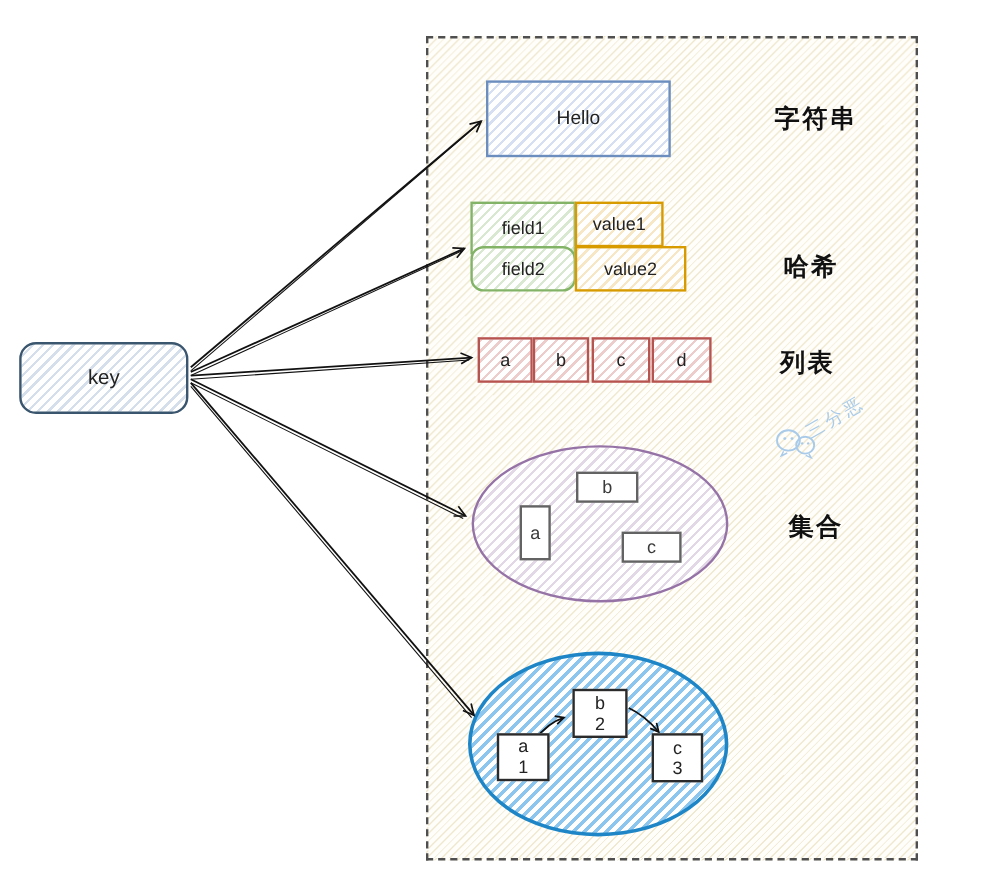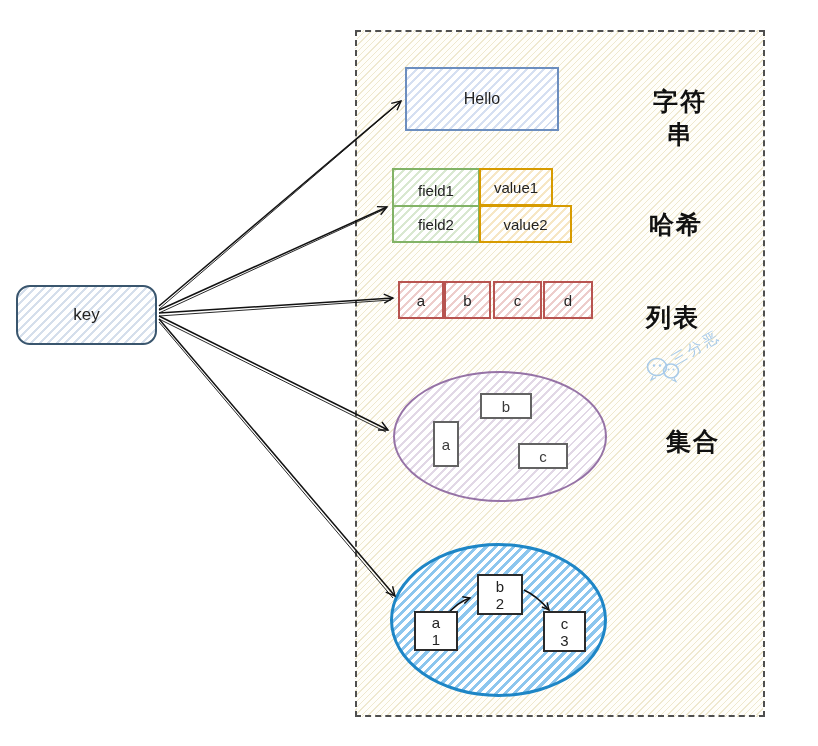--- a/index.html
+++ b/index.html
@@ -29,21 +29,21 @@
     background-image:repeating-linear-gradient(135deg,rgba(130,160,215,0.33) 0 2px,transparent 2px 6px);
     font-size:16px;}
 
   
   .hash-field{border:2px solid #82b366;background-color:#fff;
     background-image:repeating-linear-gradient(135deg,rgba(130,179,102,0.30) 0 2px,transparent 2px 6px);}
   .hash-value{border:2px solid #d79b00;background-color:#fff;
     background-image:repeating-linear-gradient(135deg,rgba(223,162,32,0.26) 0 2px,transparent 2px 6px);}
   .hf1{left:392px;top:168px;width:88px;height:44px;}
   .hv1{left:479px;top:168px;width:74px;height:38px;}
-  .hf2{left:392px;top:205px;width:88px;height:38px;}
+  .hf2{left:392px;top:205px;width:88px;height:38px;border-radius:11px;}
   .hv2{left:479px;top:205px;width:93px;height:38px;justify-content:center;}
 
   
   .list-cell{border:2px solid #b85450;background-color:#fff;
     background-image:repeating-linear-gradient(135deg,rgba(196,90,85,0.30) 0 2px,transparent 2px 6px);}
   .lc0{left:398px;top:281px;width:46px;height:38px;}
   .lc1{left:444px;top:281px;width:47px;height:38px;}
   .lc2{left:493px;top:281px;width:49px;height:38px;}
   .lc3{left:543px;top:281px;width:50px;height:38px;}
 
@@ -64,25 +64,25 @@
     background-color:#fff;
     background-image:repeating-linear-gradient(135deg,#8cc6ee 0 3px,rgba(255,255,255,0.92) 3px 6.5px);
     z-index:3;}
   .zset-box{border:2px solid #2b2b2b;background:#fff;flex-direction:column;line-height:17px;font-size:15px;}
   .zb-a{left:414px;top:611px;width:44px;height:40px;}
   .zb-b{left:477px;top:574px;width:46px;height:41px;}
   .zb-c{left:543px;top:611px;width:43px;height:41px;}
 
   
   .cn-label{position:absolute;z-index:6;font-family:"Liberation Serif",serif;font-weight:bold;
-    font-size:25px;letter-spacing:2px;color:#111;text-align:center;}
+    font-size:21px;letter-spacing:2px;color:#111;text-align:center;}
   .lbl-string{left:640px;top:85px;width:80px;}
   .lbl-hash{left:636px;top:208px;width:80px;}
-  .lbl-list{left:633px;top:301px;width:80px;}
-  .lbl-set{left:640px;top:425px;width:80px;text-align:right;}
+  .lbl-list{left:633px;top:288px;width:80px;}
+  .lbl-set{left:640px;top:425px;width:80px;}
   .lbl-zset{left:630px;top:609px;width:110px;}
 
   
   .watermark{position:absolute;z-index:2;}
   .wm-icon{left:645px;top:355px;width:36px;height:28px;}
   .wm-text{left:673px;top:352px;color:#a9cbe9;font-size:15px;letter-spacing:3px;
     transform:rotate(-30deg);transform-origin:left center;white-space:nowrap;}
 
   
   #arrow-layer{position:absolute;left:0;top:0;z-index:5;pointer-events:none;}

